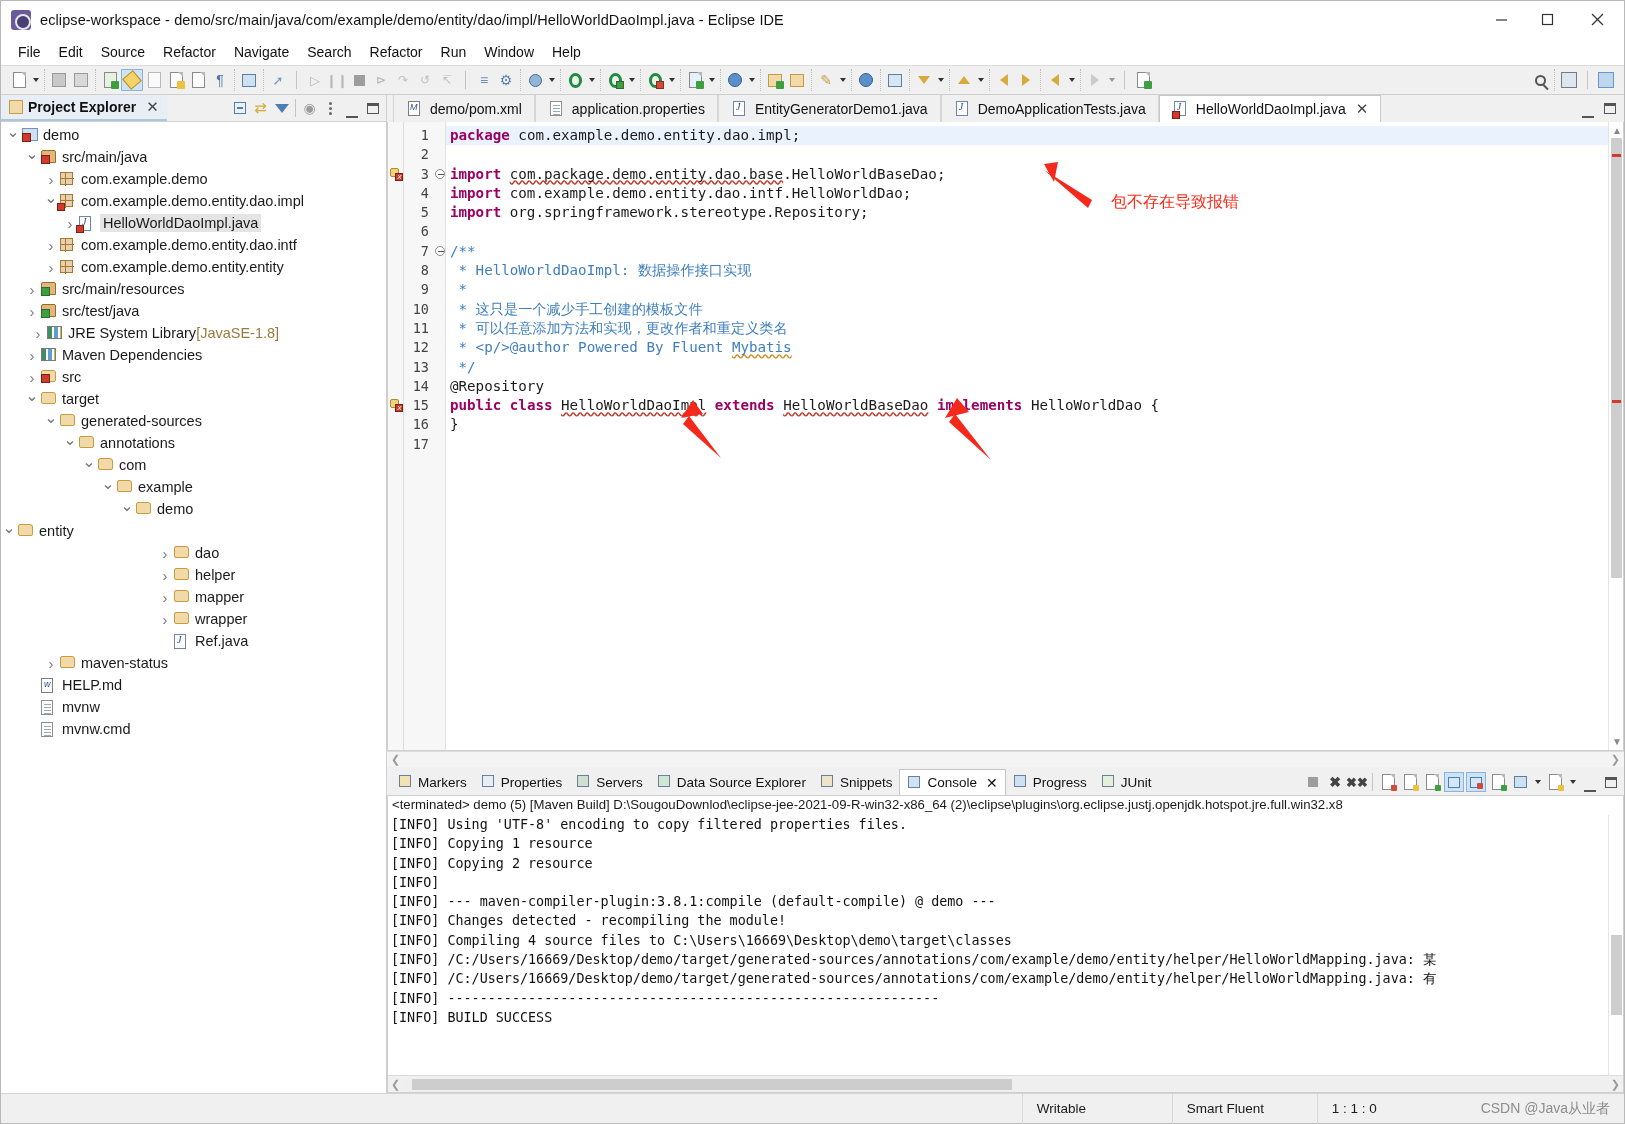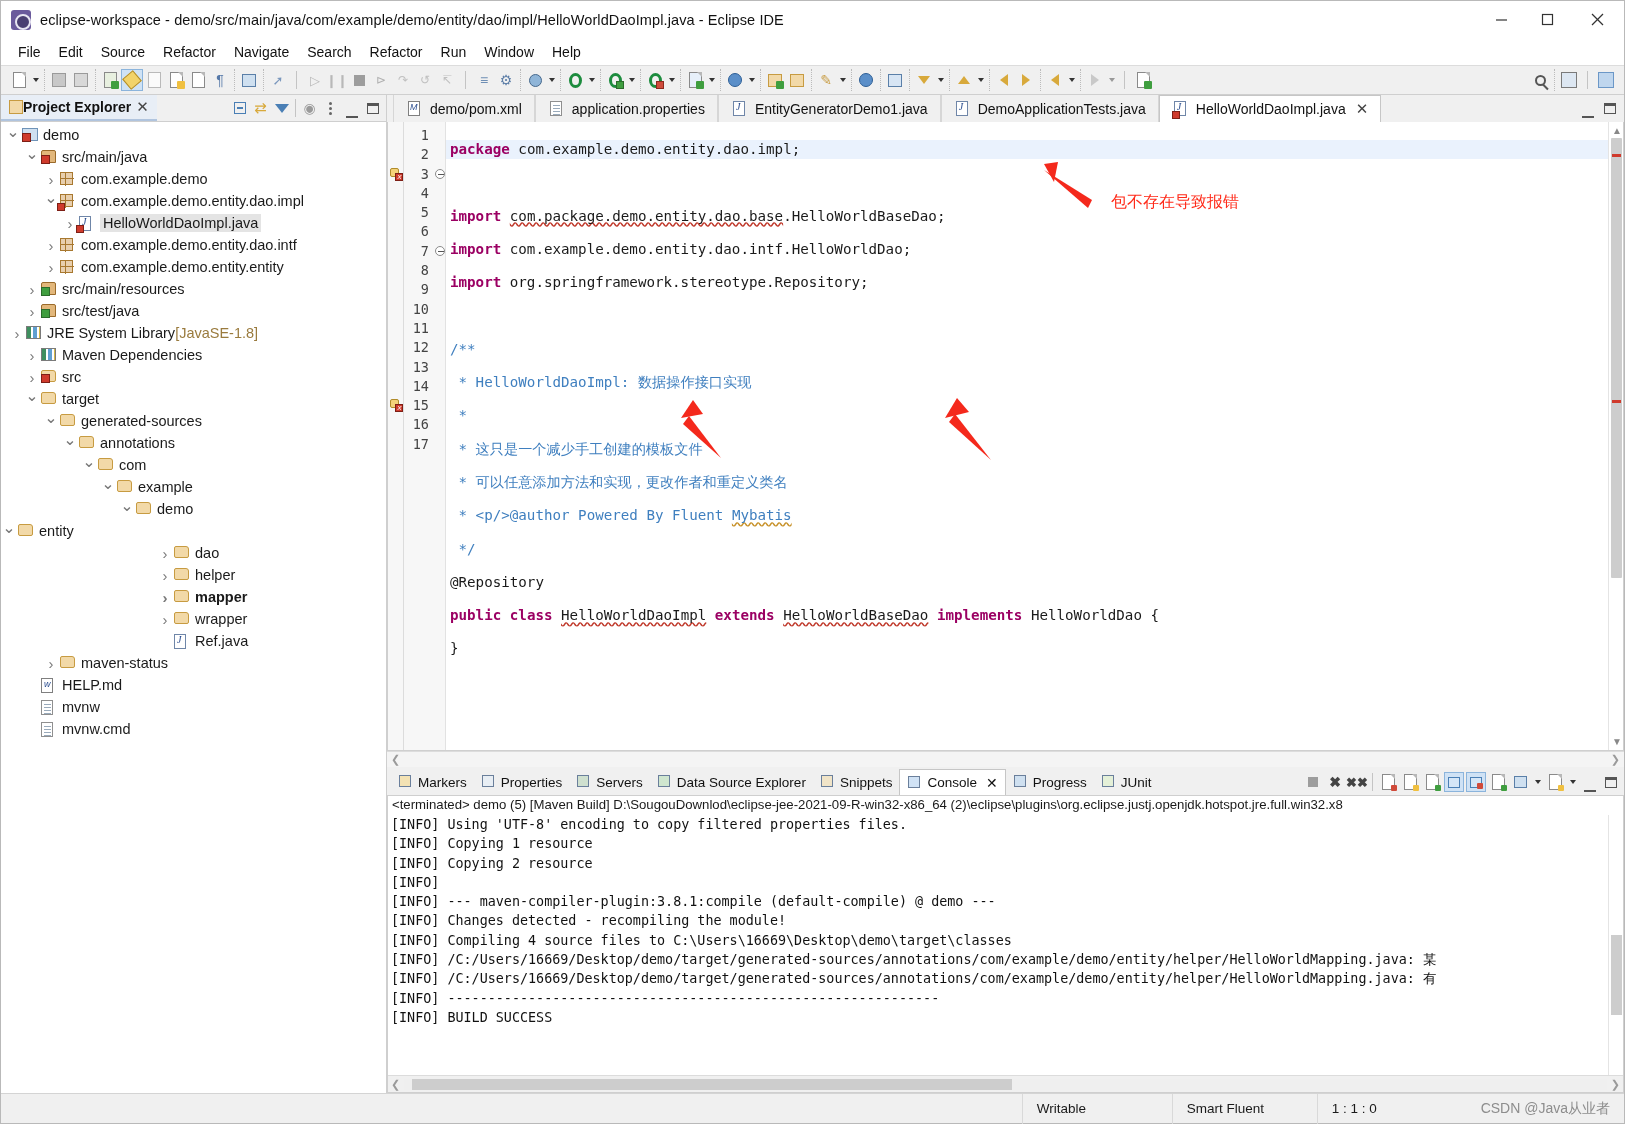--- a/index.html
+++ b/index.html
@@ -76,21 +76,21 @@
   .persp { width:16px;height:16px;border:1px solid #7a7a7a;background:#dde7f2;}
   .persp.sel { border-color:#6b97c7; background:#bfd6ee; }
 
   
   .body { flex:1; display:flex; min-height:0; background:#f0f0f0; }
 
   
   .left { width: 386px; display:flex; flex-direction:column; background:#fff; border-right:1px solid #cfcfcf;}
   .view-tabbar { height:27px; background:#f0f0f0; display:flex; align-items:stretch; position:relative;
                  border-bottom:1px solid #cfcfcf;}
-  .view-tab { display:flex; align-items:center; padding:0 8px; background:#e8eef6;
+  .view-tab { display:flex; align-items:center; gap:5px; padding:0 8px; background:#e8eef6;
               border-bottom:2px solid #b0c4de;justify-content:space-between; }
   .view-tab .lbl { font-size:14px; color:#111; font-weight:600; }
   .view-x { font-size:15px; color:#444; margin-left:5px; cursor:default;}
   .view-tools { margin-left:auto; display:flex; align-items:center; gap:2px; padding-right:4px;}
   .vt { width:19px; height:19px; display:flex;align-items:center;justify-content:center;}
   .vt .sq { width:12px;height:12px;border:1.5px solid #4a7fb5;position:relative;}
   .vt .sq::after{content:"";position:absolute;left:2px;top:4px;width:6px;height:1.5px;background:#4a7fb5;}
   .vt .funnel { width:0;height:0;border-left:7px solid transparent;border-right:7px solid transparent;border-top:9px solid #4a7fb5;}
   .vt .dots { width:3px;height:13px;display:flex;flex-direction:column;justify-content:space-between;}
   .vt .dots i{width:3px;height:3px;border-radius:50%;background:#666;display:block;}
@@ -143,21 +143,21 @@
   .editor-wrap { flex:1; display:flex; min-height:0; background:#fff; border:1px solid #cfcfcf; border-top:none;
                  position:relative; }
   .mark-col { width:16px; background:#f7f7f7; border-right:1px solid #dcdcdc; flex:none; position:relative;}
   .num-col { width:30px; background:#f7f7f7; text-align:right; padding-right:3px; flex:none;
              font-family:"DejaVu Sans Mono", monospace; font-size:13.5px; color:#444; position:relative;}
   .fold-col { width:12px; background:#f7f7f7; border-right:1px solid #e2e2e2; flex:none; position:relative;}
   .code { flex:1; position:relative; overflow:hidden; background:#fff;
           font-family:"DejaVu Sans Mono", monospace; font-size:14.2px; }
   .ln { height:19.3px; line-height:19.3px; white-space:pre; }
   .num-col .ln { padding-right:2px; }
-  .code .ln { padding-left:4px;margin-top:14px; }
+  .code .ln { padding-left:4px; }
   .hl { background:#eaf2fd; }
   .kw { color:#9b0063; font-weight:bold; }
   .cm { color:#3f7fbf; }
   .an { color:#1a1a1a; }
   .err-u { text-decoration: underline wavy #c0392b; text-decoration-skip-ink:none; }
   .warn-u { text-decoration: underline wavy #c8922a; text-decoration-skip-ink:none;}
   .fold-mark { position:absolute; left:1px; width:10px; height:10px; border:1px solid #8a8a8a;
                background:#fff; border-radius:50%; }
   .fold-mark::after{content:"";position:absolute;left:2px;top:4px;width:6px;height:1px;background:#555;}
   .err-marker { position:absolute; left:2px; width:12px; height:12px; }
@@ -554,21 +554,21 @@
             </span>
             <span class="rlabel">src/main/resources</span>
           </div>
           <div class="row" style="padding-left: 23px;">
             <span class="twisty closed"></span>
             <span class="ticon">
               <i class="i-pkgroot ok" style="position: absolute; left: 1px; top: 1px; display: block;"></i>
             </span>
             <span class="rlabel">src/test/java</span>
           </div>
-          <div class="row" style="padding-left: 8px;">
+          <div class="row" style="padding-left: 29px;">
             <span class="twisty closed"></span>
             <span class="ticon">
               <i class="i-lib" style="position: absolute; left: 1px; top: 1px; display: block;"></i>
             </span>
             <span class="rlabel">JRE System Library</span>
             <span class="dim-lbl"> [JavaSE-1.8]</span>
           </div>
           <div class="row" style="padding-left: 23px;">
             <span class="twisty closed"></span>
             <span class="ticon">
@@ -639,21 +639,21 @@
             </span>
             <span class="rlabel">dao</span>
           </div>
           <div class="row" style="padding-left: 156px;">
             <span class="twisty closed"></span>
             <span class="ticon">
               <i class="i-folder" style="position: absolute; left: 1px; top: 1px; display: block;"></i>
             </span>
             <span class="rlabel">helper</span>
           </div>
-          <div class="row" style="padding-left: 156px; font-weight: bold;">
+          <div class="row" style="padding-left: 156px;">
             <span class="twisty closed"></span>
             <span class="ticon">
               <i class="i-folder" style="position: absolute; left: 1px; top: 1px; display: block;"></i>
             </span>
             <span class="rlabel">mapper</span>
           </div>
           <div class="row" style="padding-left: 156px;">
             <span class="twisty closed"></span>
             <span class="ticon">
               <i class="i-folder" style="position: absolute; left: 1px; top: 1px; display: block;"></i>

